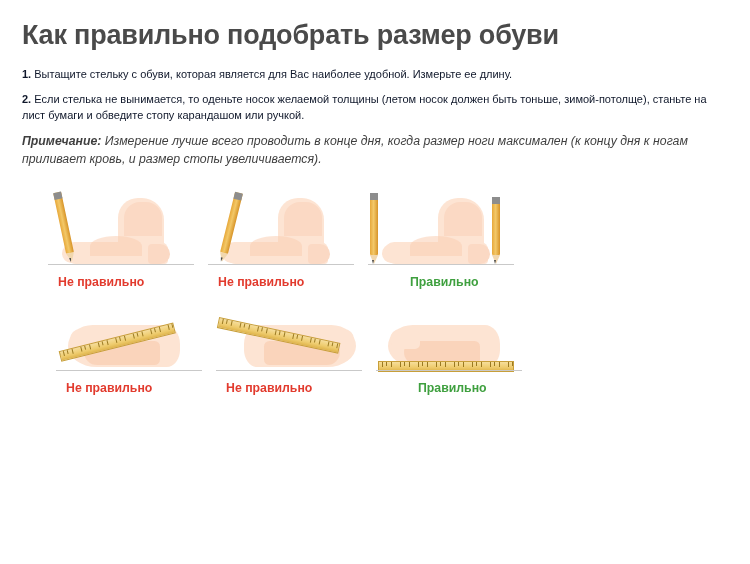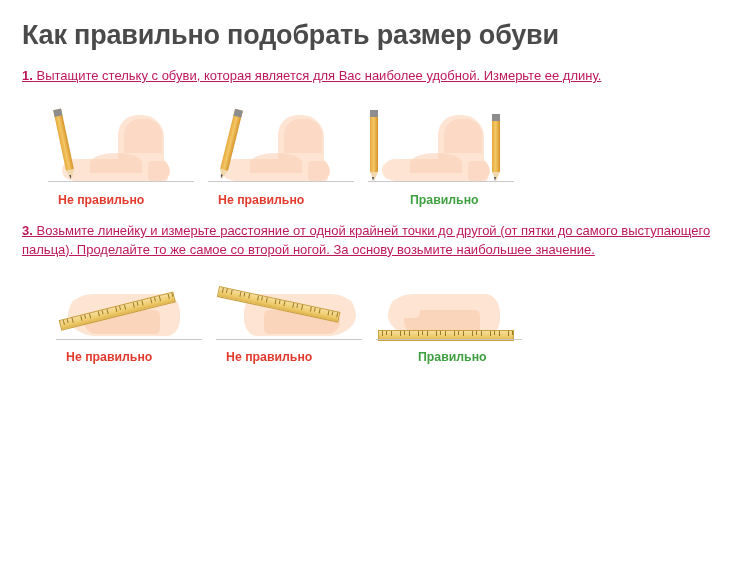--- a/index.html
+++ b/index.html
@@ -23,25 +23,24 @@
   }
   h1.title {
     font-size: 27px;
     font-weight: bold;
     color: #4a4a4a;
     margin: 4px 0 16px 0;
     letter-spacing: -0.2px;
     line-height: 1.15;
   }
   .para {
-    font-size: 13px;
+    font-size: 11px;
     line-height: 1.45;
     margin: 0 0 9px 0;
-    color: #be185d;
-    text-decoration: underline;
+    color: #0f172a;
   }
   .para b {
     font-weight: bold;
   }
   .note {
     font-size: 12.3px;
     line-height: 1.45;
     font-style: italic;
     margin: 0 0 4px 0;
     color: #3f3f3f;
@@ -270,21 +269,27 @@
 <body>
 
 <div class="page">
 
   <h1 class="title">Как правильно подобрать размер обуви</h1>
 
   <p class="para">
     <b>1.</b><span> Вытащите стельку с обуви, которая является для Вас наиболее удобной. Измерьте ее длину.</span>
   </p>
 
-
+  <p class="para">
+    <b>2.</b><span> Если стелька не вынимается, то оденьте носок желаемой толщины (летом носок должен быть тоньше, зимой-потолще), станьте на лист бумаги и обведите стопу карандашом или ручкой.</span>
+  </p>
+
+  <p class="note">
+    <span class="lead">Примечание:</span><span> Измерение лучше всего проводить в конце дня, когда размер ноги максимален (к концу дня к ногам приливает кровь, и размер стопы увеличивается).</span>
+  </p>
 
   <div class="figrow row1">
 
     <div class="fig f1">
       <div class="footside">
         <div class="leg"></div>
         <div class="shin"></div>
         <div class="sole"></div>
         <div class="arch"></div>
         <div class="toe"></div>
@@ -339,23 +344,20 @@
           <div class="band"></div>
           <div class="tip"></div>
           <div class="lead"></div>
       </div>
       <div class="baseline"></div>
       <div class="caption good">Правильно</div>
     </div>
 
   </div>
 
-  <p class="para" style="margin-top:14px;">
-    <b>3.</b><span> Возьмите линейку и измерьте расстояние от одной крайней точки до другой (от пятки до самого выступающего пальца). Проделайте то же самое со второй ногой. За основу возьмите наибольшее значение.</span>
-  </p>
 
   <div class="figrow row2">
 
     <div class="fig f1">
       <div class="foottop">
         <div class="shape"></div>
         <div class="shade"></div>
         <div class="toes"></div>
       </div>
       <div class="ruler" style="width:118px; left:8px; top:46px; transform:rotate(-14deg);">

